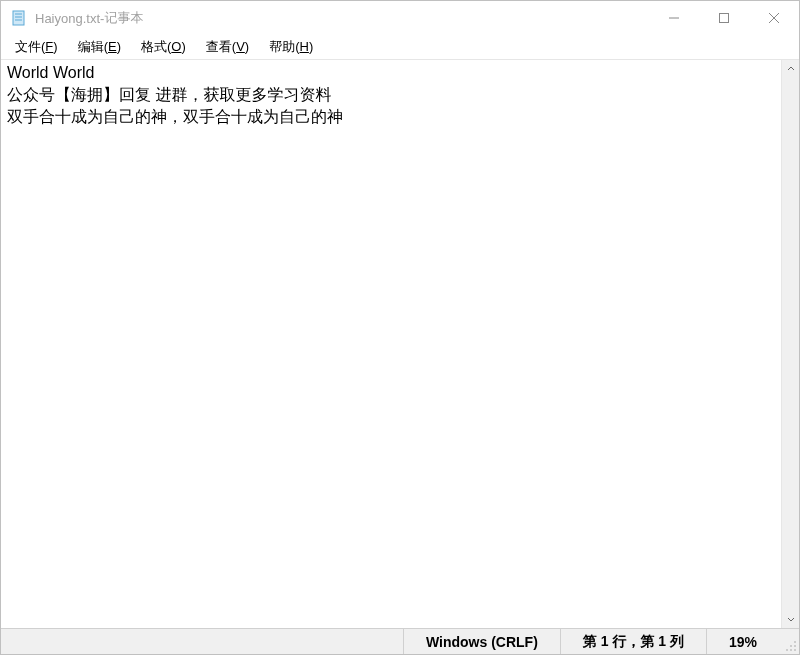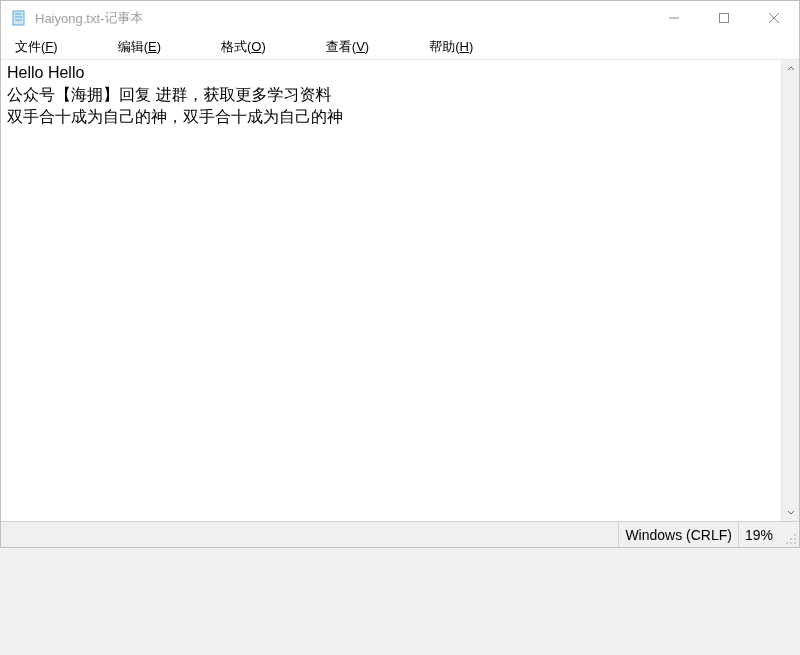--- a/index.html
+++ b/index.html
@@ -6,21 +6,21 @@
     body {
       font-family: "Microsoft YaHei", "微软雅黑", sans-serif;
       font-size: 13px;
       background: #f0f0f0;
       width: 800px;
       height: 655px;
       overflow: hidden;
     }
     .window {
       width: 800px;
-      height: 548px;
+      height: 655px;
       background: #ffffff;
       border: 1px solid #c0c0c0;
       display: flex;
       flex-direction: column;
     }
     .titlebar {
       height: 34px;
       background: #ffffff;
       display: flex;
       align-items: center;
@@ -51,21 +51,20 @@
     .titlebar-btn svg { width: 12px; height: 12px; }
     .titlebar-btn.close svg { width: 12px; height: 12px; }
 
     .menubar {
       height: 24px;
       background: #ffffff;
       display: flex;
       align-items: center;
       padding: 0 4px;
       border-bottom: 1px solid transparent;
-      gap: 40px;
     }
     .menu-item {
       padding: 2px 10px;
       font-size: 13px;
       color: #000;
       cursor: default;
     }
     .menu-item .ul { text-decoration: underline; }
 
     .content-wrap {
@@ -108,24 +107,25 @@
     .statusbar {
       height: 26px;
       background: #f0f0f0;
       border-top: 1px solid #d0d0d0;
       display: flex;
       align-items: stretch;
       font-size: 14px;
     }
     .status-section {
       border-left: 1px solid #d0d0d0;
-      padding: 0 6px;
+      padding: 0 22px;
       display: flex;
       align-items: center;
       white-space: nowrap;
+      font-weight: bold;
     }
     .status-spacer { flex: 1; }
     .status-grip {
       width: 20px;
       display: flex;
       align-items: flex-end;
       justify-content: flex-end;
       padding: 2px;
     }
   </style>
@@ -169,41 +169,42 @@
 
   <div class="menubar">
     <div class="menu-item"><span>文件</span>(<span class="ul">F</span>)</div>
     <div class="menu-item"><span>编辑</span>(<span class="ul">E</span>)</div>
     <div class="menu-item"><span>格式</span>(<span class="ul">O</span>)</div>
     <div class="menu-item"><span>查看</span>(<span class="ul">V</span>)</div>
     <div class="menu-item"><span>帮助</span>(<span class="ul">H</span>)</div>
   </div>
 
   <div class="content-wrap">
-    <div class="text-area"><span>Hello Hello</span>
+    <div class="text-area"><span>World World</span>
 <span>公众号【海拥】回复 进群，获取更多学习资料</span>
 <span>双手合十成为自己的神，双手合十成为自己的神</span></div>
     <div class="scrollbar-v">
       <div class="scroll-arrow">
         <svg viewBox="0 0 8 8">
             <path d="M1 5 L4 2 L7 5" fill="none" stroke="currentColor" stroke-width="1"></path>
           </svg>
       </div>
       <div class="scroll-track"></div>
       <div class="scroll-arrow">
         <svg viewBox="0 0 8 8">
             <path d="M1 3 L4 6 L7 3" fill="none" stroke="currentColor" stroke-width="1"></path>
           </svg>
       </div>
     </div>
   </div>
 
   <div class="statusbar">
     <div class="status-spacer"></div>
     <div class="status-section">Windows (CRLF)</div>
+    <div class="status-section">第 1 行，第 1 列</div>
     <div class="status-section">19%</div>
     <div class="status-grip">
       <svg width="12" height="12" viewBox="0 0 12 12">
         <circle cx="10" cy="2" r="0.8" fill="#a0a0a0"></circle>
         <circle cx="10" cy="6" r="0.8" fill="#a0a0a0"></circle>
         <circle cx="6" cy="6" r="0.8" fill="#a0a0a0"></circle>
         <circle cx="10" cy="10" r="0.8" fill="#a0a0a0"></circle>
         <circle cx="6" cy="10" r="0.8" fill="#a0a0a0"></circle>
         <circle cx="2" cy="10" r="0.8" fill="#a0a0a0"></circle>
       </svg>

